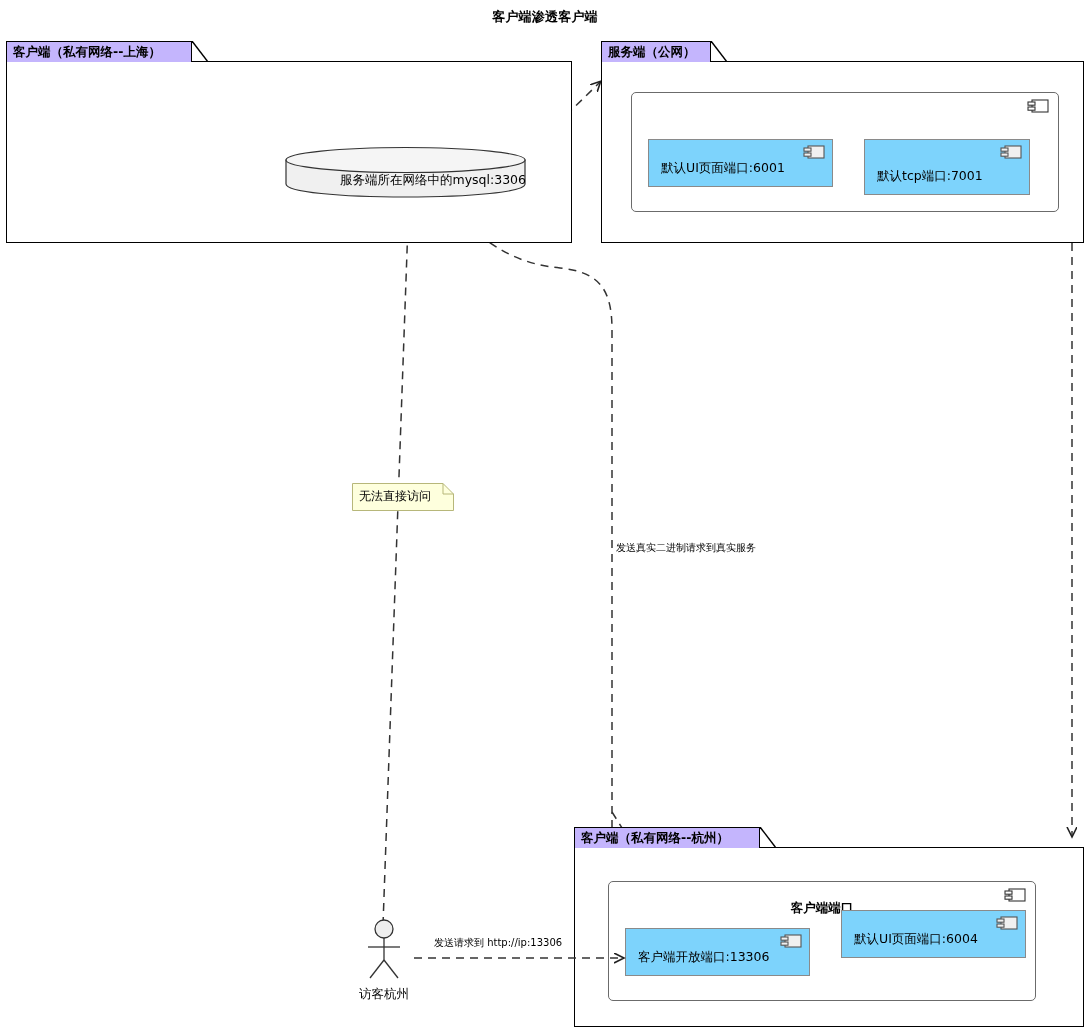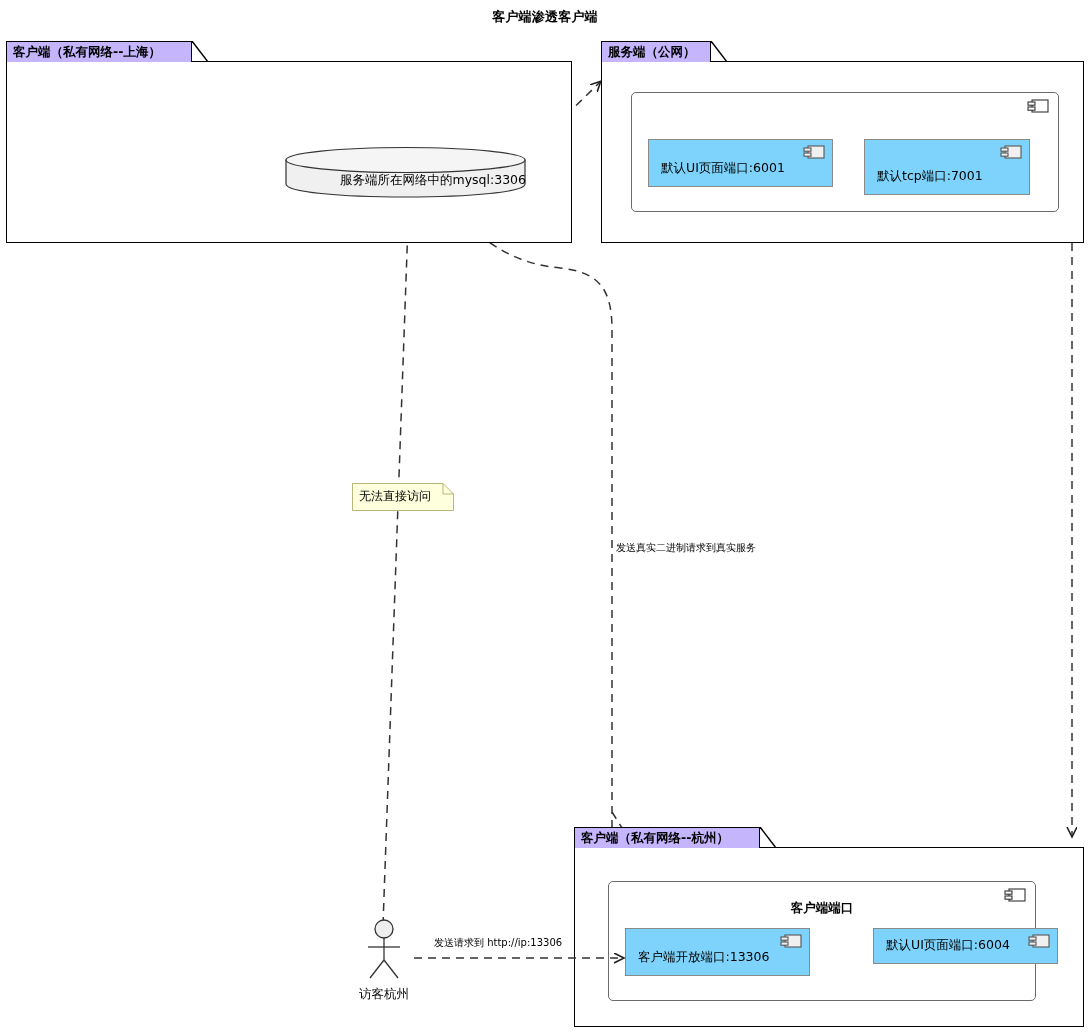--- a/index.html
+++ b/index.html
@@ -284,21 +284,21 @@
 
       <div class="comp-inner" style="left:16px; top:46px; width:185px; height:48px;padding-left:35px;">
         <svg class="comp-icon" style="right:7px; top:5px;" viewBox="0 0 22 15">
           <rect x="5" y="1" width="16" height="12" fill="#f0f0f0" stroke="#555" stroke-width="1.1"></rect>
           <rect x="1" y="3" width="7" height="3.2" fill="#f0f0f0" stroke="#555" stroke-width="1.1"></rect>
           <rect x="1" y="8" width="7" height="3.2" fill="#f0f0f0" stroke="#555" stroke-width="1.1"></rect>
         </svg>
         <div class="comp-label">客户端开放端口:13306</div>
       </div>
 
-      <div class="comp-inner" style="left:232px; top:46px; width:185px; height:36px;margin-left:32px;">
+      <div class="comp-inner" style="left:232px; top:28px; width:185px; height:48px;">
         <svg class="comp-icon" style="right:7px; top:5px;" viewBox="0 0 22 15">
           <rect x="5" y="1" width="16" height="12" fill="#f0f0f0" stroke="#555" stroke-width="1.1"></rect>
           <rect x="1" y="3" width="7" height="3.2" fill="#f0f0f0" stroke="#555" stroke-width="1.1"></rect>
           <rect x="1" y="8" width="7" height="3.2" fill="#f0f0f0" stroke="#555" stroke-width="1.1"></rect>
         </svg>
         <div class="comp-label">默认UI页面端口:6004</div>
       </div>
     </div>
   </div>
 

